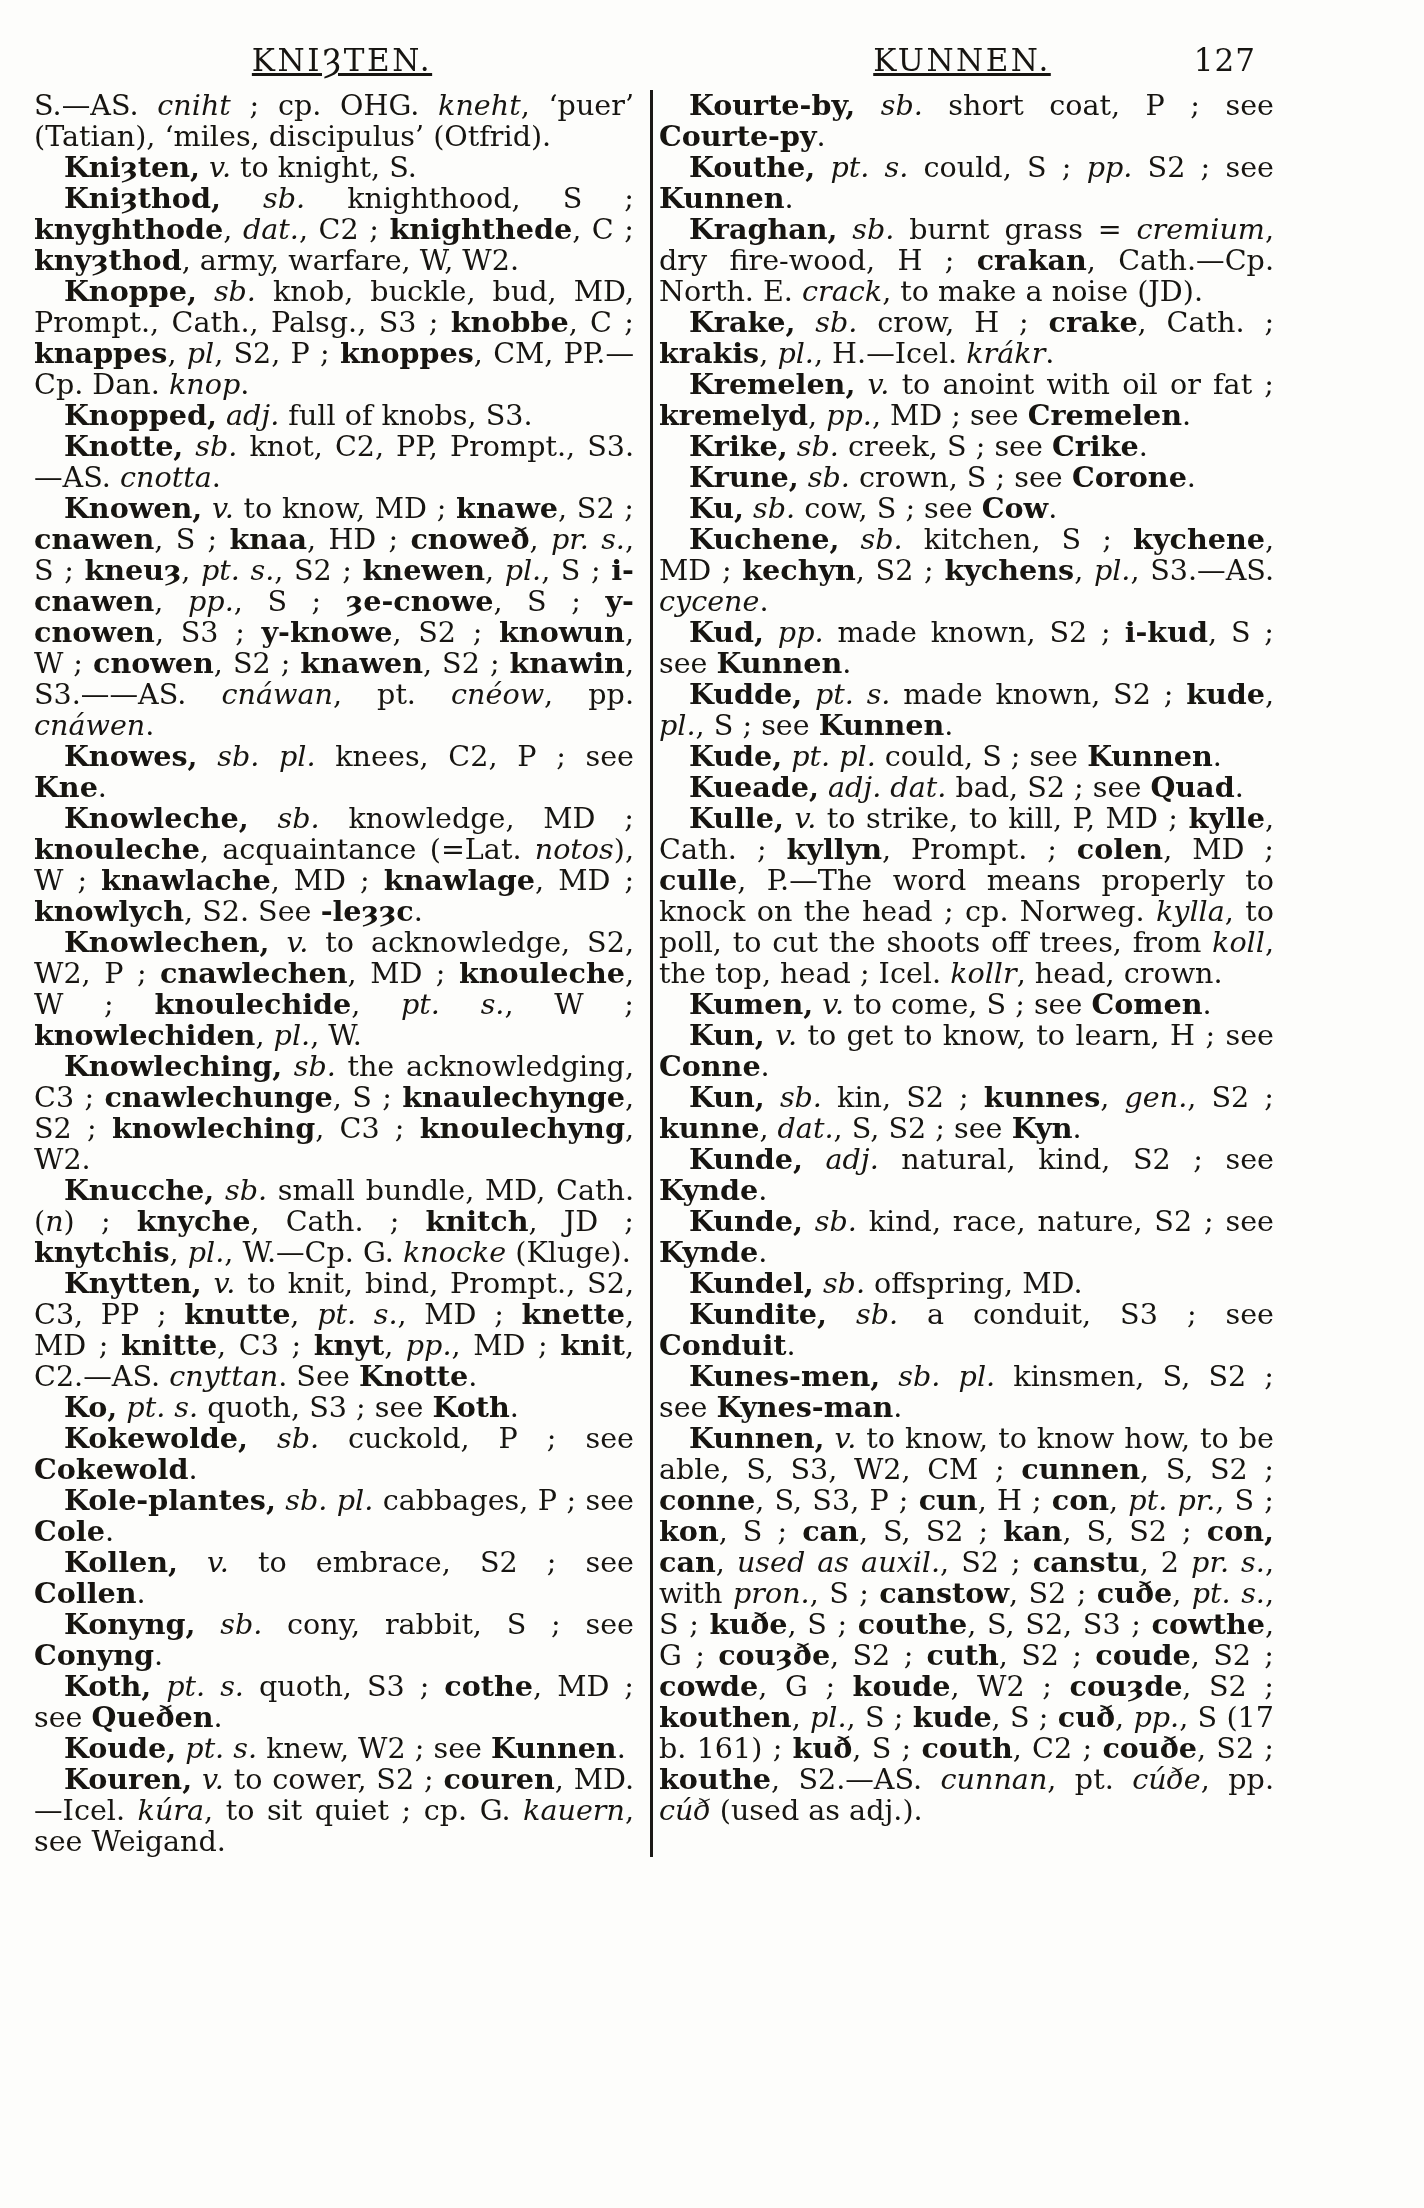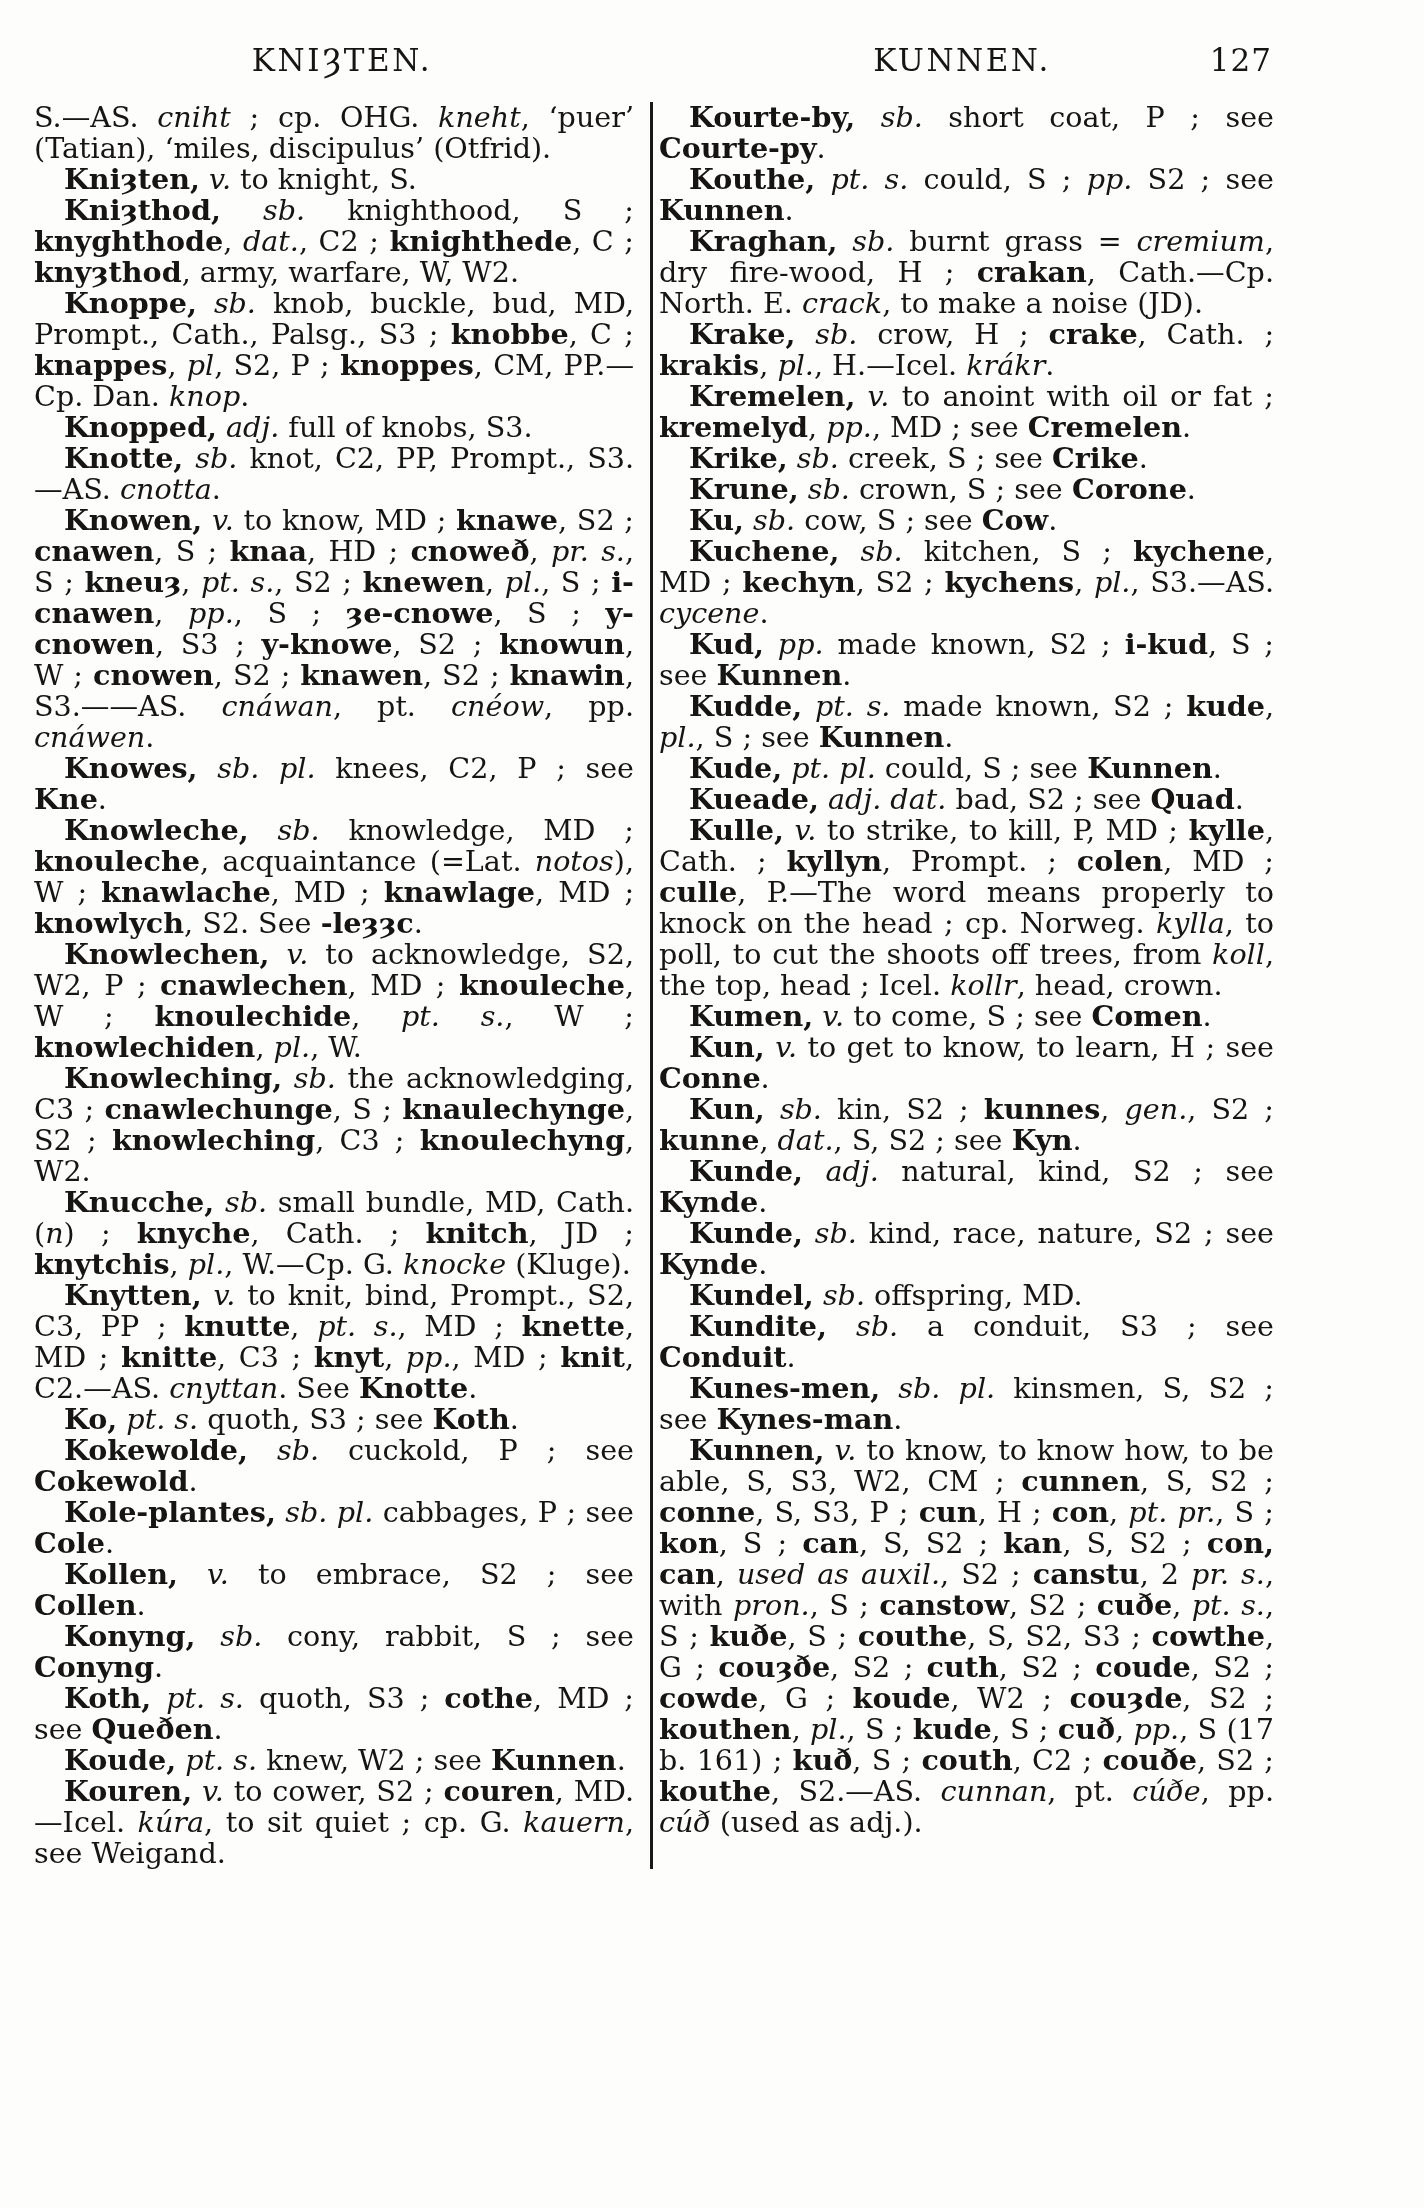--- a/index.html
+++ b/index.html
@@ -19,27 +19,28 @@
     width: 100%;
     height: 100%;
     padding: 42px 150px 0 34px;
   }
   .running-head {
     position: relative;
     display: flex;
     align-items: center;
     font-size: 31px;
     letter-spacing: 2.5px;
-    margin-bottom: 24px;
+    margin-bottom: 12px;
+    text-decoration: underline;
   }
   .head-left  { width: 616px; text-align: center; }
   .head-right { flex: 1; text-align: center; }
   .page-number {
     position: absolute;
-    right: 2px;
+    right: 18px;
     top: 0;
     letter-spacing: 1px;
   }
   .columns {
     display: flex;
     align-items: stretch;
   }
   .col-left {
     width: 600px;
     padding-right: 16px;

